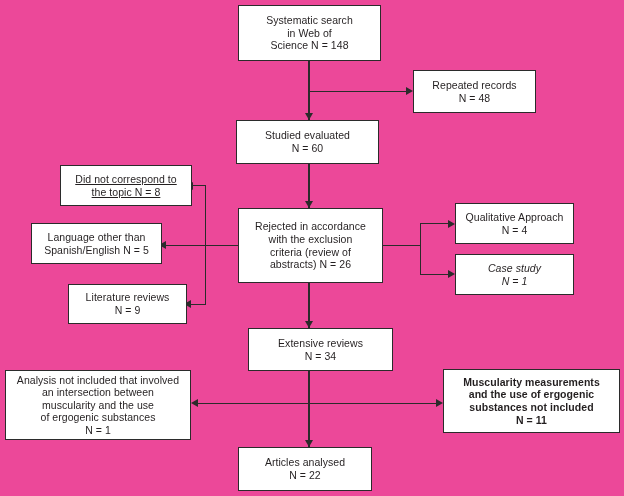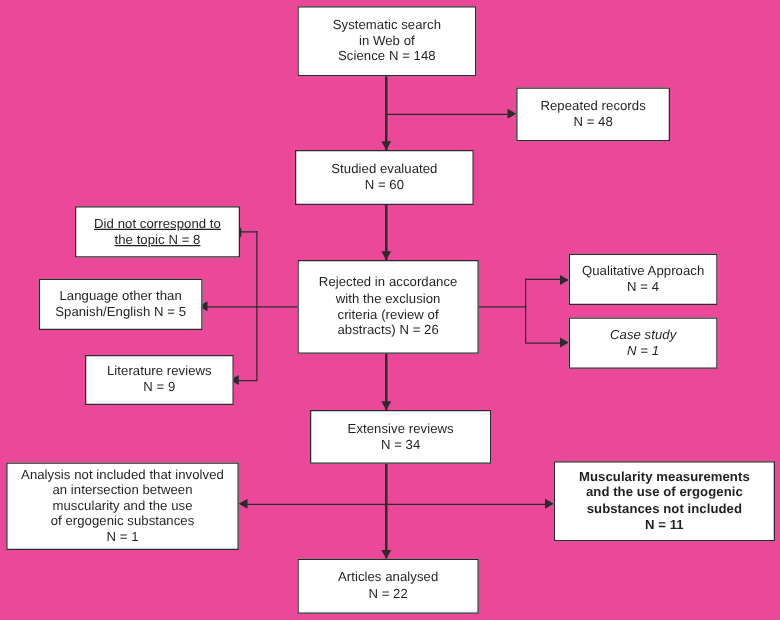--- a/index.html
+++ b/index.html
@@ -144,16 +144,16 @@
 an intersection between
 muscularity and the use
 of ergogenic substances
 N = 1</div>
 
   <div class="node" style="left:443px; top:369px; width:177px; height:64px;font-weight:bold;">Muscularity measurements
 and the use of ergogenic
 substances not included
 N = 11</div>
 
-  <div class="node" style="left:238px; top:447px; width:145px; height:44px;">Articles analysed
+  <div class="node" style="left:238px; top:447px; width:134px; height:44px;">Articles analysed
 N = 22</div>
 
 </div>
 
 </body></html>

